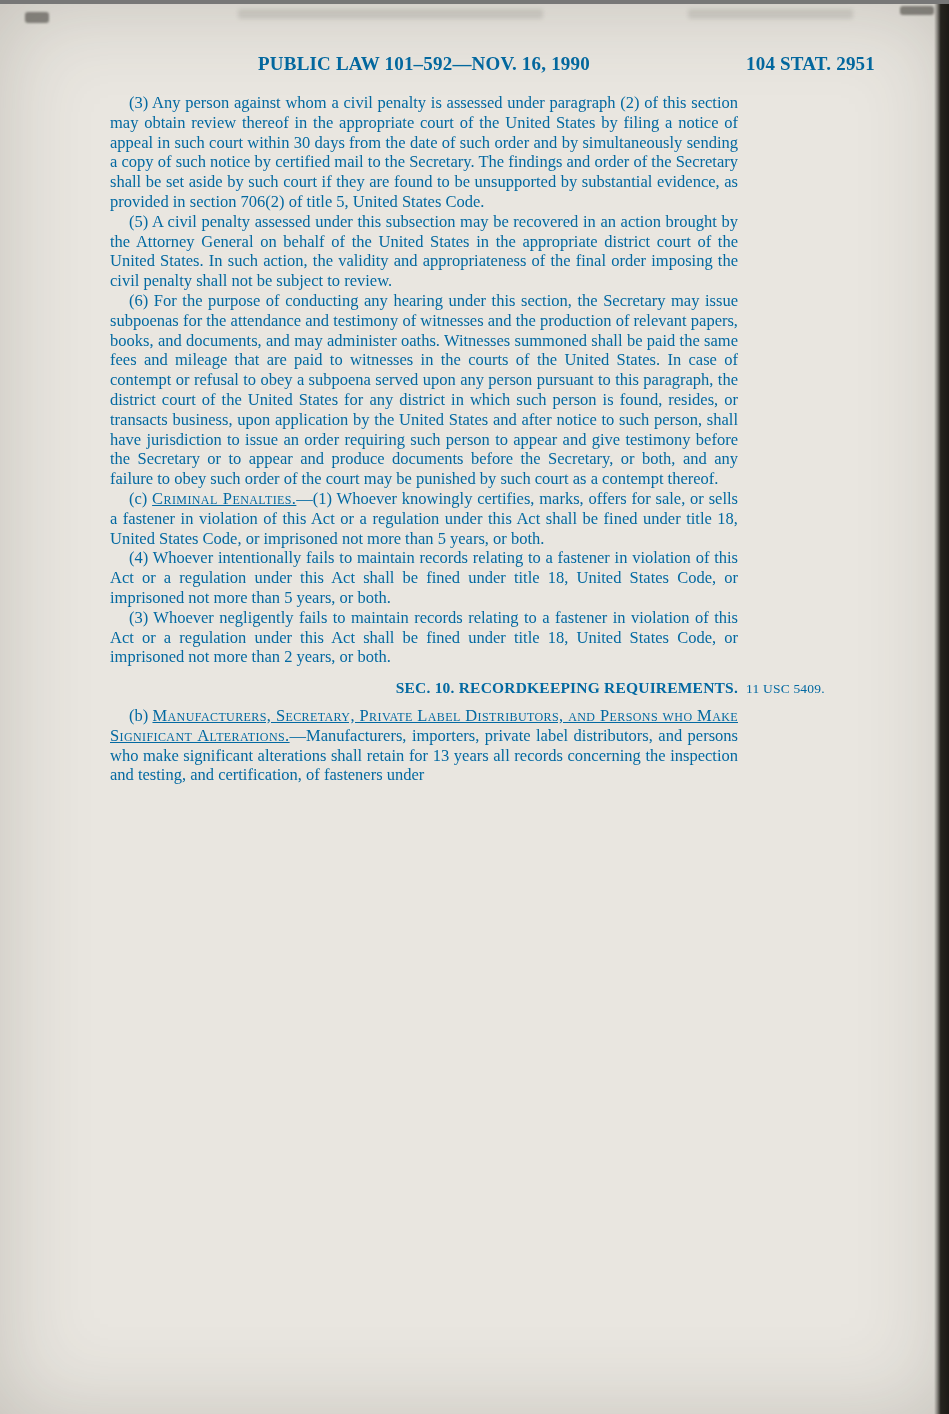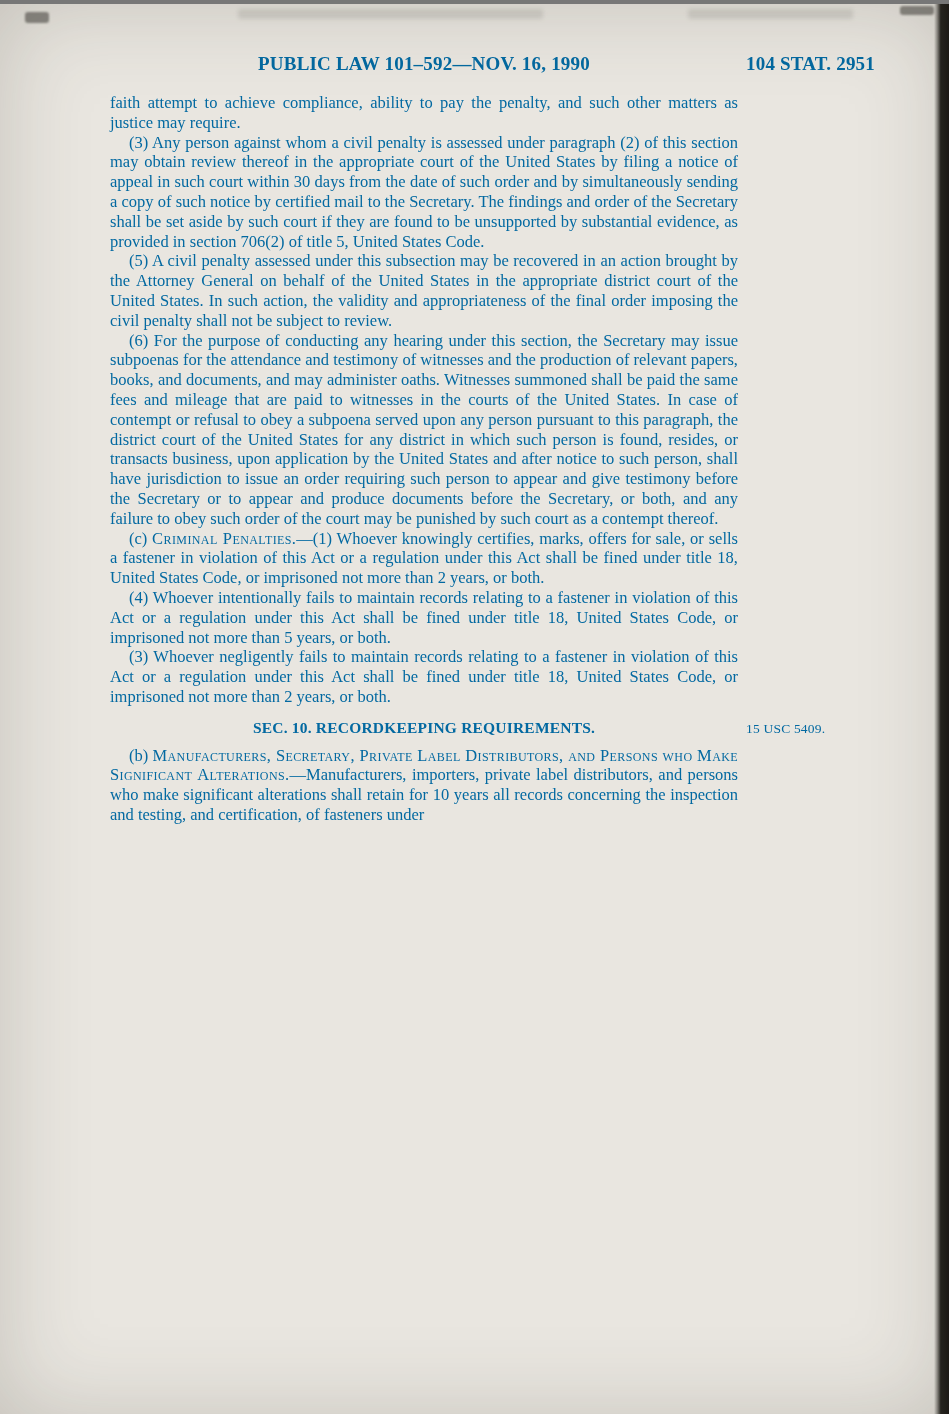--- a/index.html
+++ b/index.html
@@ -39,25 +39,25 @@
   }
   .header .title { position: absolute; left: 0; width: 628px; text-align: center; letter-spacing: 0.2px; }
   .header .stat { position: absolute; right: 0; top: 0; letter-spacing: 0.2px; text-align: center; }
   
   .bodycol {
     position: absolute; top: 89px; left: 110px; width: 628px;
     font-size: 16.5px; line-height: 19.8px; text-align: justify;
   }
   .bodycol p { text-indent: 19px; }
   .bodycol p.noindent { text-indent: 0; }
-  .sc { font-variant: small-caps; letter-spacing: 0.4px; }
+  .sc { font-variant: small-caps; letter-spacing: 0.4px; text-decoration: underline; }
   .sec-block { position: relative; margin: 11px 0 8px 0; }
   .sec-heading {
     font-weight: bold; font-size: 15.5px; letter-spacing: 0.2px;
-    text-align: center;
+    text-align: right;
   }
   .margin-note {
     position: absolute; left: 636px; top: 1px;
     font-size: 13.5px; white-space: nowrap; font-weight: normal;
     letter-spacing: 0.2px;
   }
 </style>
 </head>
 <body>
 
@@ -69,39 +69,38 @@
   <div class="smudge dark" style="left:900px; top:2px; width:34px; height:9px;"></div>
   <div class="edge-right"></div>
 
   <div class="header">
     <span class="title">PUBLIC LAW 101–592—NOV. 16, 1990</span>
     <span class="stat">104 STAT. 2951</span>
   </div>
 
   <div class="bodycol">
 
-    <p class="noindent">faith attempt to achieve compliance, ability to pay the penalty, and such other matters as justice may require.</p>
 
     <p>(3) Any person against whom a civil penalty is assessed under paragraph (2) of this section may obtain review thereof in the appropriate court of the United States by filing a notice of appeal in such court within 30 days from the date of such order and by simultaneously sending a copy of such notice by certified mail to the Secretary. The findings and order of the Secretary shall be set aside by such court if they are found to be unsupported by substantial evidence, as provided in section 706(2) of title 5, United States Code.</p>
 
 
     <p>(5) A civil penalty assessed under this subsection may be recovered in an action brought by the Attorney General on behalf of the United States in the appropriate district court of the United States. In such action, the validity and appropriateness of the final order imposing the civil penalty shall not be subject to review.</p>
 
     <p>(6) For the purpose of conducting any hearing under this section, the Secretary may issue subpoenas for the attendance and testimony of witnesses and the production of relevant papers, books, and documents, and may administer oaths. Witnesses summoned shall be paid the same fees and mileage that are paid to witnesses in the courts of the United States. In case of contempt or refusal to obey a subpoena served upon any person pursuant to this paragraph, the district court of the United States for any district in which such person is found, resides, or transacts business, upon application by the United States and after notice to such person, shall have jurisdiction to issue an order requiring such person to appear and give testimony before the Secretary or to appear and produce documents before the Secretary, or both, and any failure to obey such order of the court may be punished by such court as a contempt thereof.</p>
 
-    <p><span>(c) </span><span class="sc">Criminal Penalties.</span><span>—(1) Whoever knowingly certifies, marks, offers for sale, or sells a fastener in violation of this Act or a regulation under this Act shall be fined under title 18, United States Code, or imprisoned not more than 2 years, or both.</span></p>
+    <p><span>(c) </span><span class="sc">Criminal Penalties.</span><span>—(1) Whoever knowingly certifies, marks, offers for sale, or sells a fastener in violation of this Act or a regulation under this Act shall be fined under title 18, United States Code, or imprisoned not more than 5 years, or both.</span></p>
 
     <p>(4) Whoever intentionally fails to maintain records relating to a fastener in violation of this Act or a regulation under this Act shall be fined under title 18, United States Code, or imprisoned not more than 5 years, or both.</p>
 
     <p>(3) Whoever negligently fails to maintain records relating to a fastener in violation of this Act or a regulation under this Act shall be fined under title 18, United States Code, or imprisoned not more than 2 years, or both.</p>
 
     <div class="sec-block">
       <div class="sec-heading">SEC. 10. RECORDKEEPING REQUIREMENTS.</div>
-      <span class="margin-note">15 USC 5409.</span>
+      <span class="margin-note">11 USC 5409.</span>
     </div>
 
 
-    <p><span>(b) </span><span class="sc">Manufacturers, Secretary, Private Label Distributors, and Persons who Make Significant Alterations.</span><span>—Manufacturers, importers, private label distributors, and persons who make significant alterations shall retain for 10 years all records concerning the inspection and testing, and certification, of fasteners under</span></p>
+    <p><span>(b) </span><span class="sc">Manufacturers, Secretary, Private Label Distributors, and Persons who Make Significant Alterations.</span><span>—Manufacturers, importers, private label distributors, and persons who make significant alterations shall retain for 13 years all records concerning the inspection and testing, and certification, of fasteners under</span></p>
 
   </div>
 
   <div class="vignette"></div>
 </div>
 
 </body></html>

